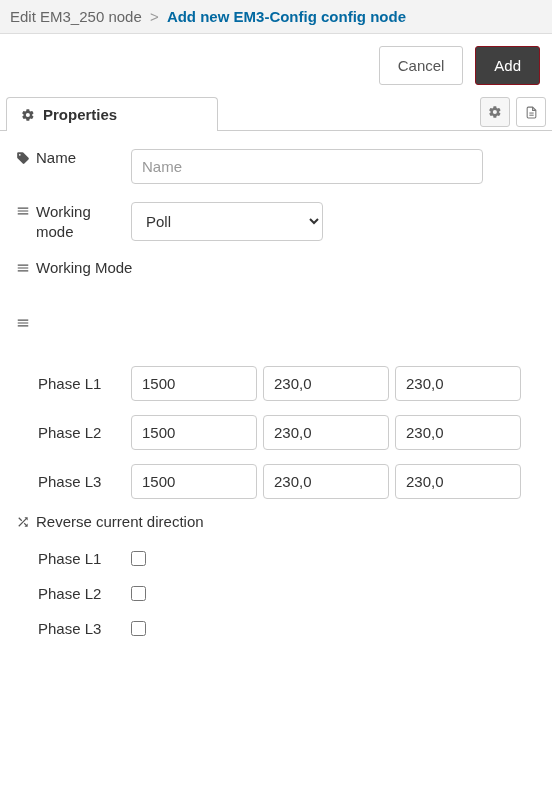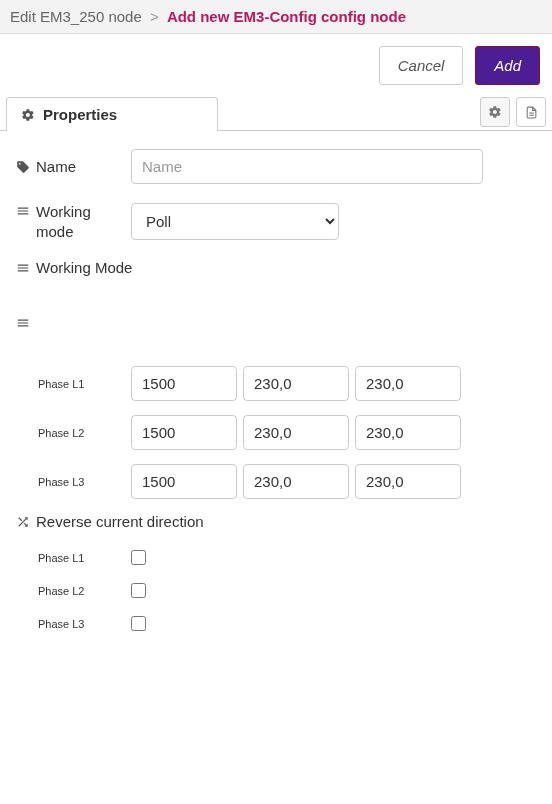--- a/index.html
+++ b/index.html
@@ -14,41 +14,40 @@
   }
   .header {
     background: #f3f3f3;
     border-bottom: 1px solid #ddd;
     padding: 8px 10px;
     font-size: 15px;
     color: #666;
   }
   .header .crumb1 { color: #666; text-align: right; }
   .header .sep { color: #999; margin: 0 4px; }
-  .header .crumb2 { color: #be185d; font-weight: 600; }
+  .header .crumb2 { color: #0369a1; font-weight: 600; }
   .button-row {
     padding: 12px 12px 12px 12px;
     text-align: right;
   }
   .btn {
     display: inline-block;
     padding: 10px 18px;
     font-size: 15px;
     border-radius: 3px;
     cursor: pointer;
     margin-left: 8px;
-    font-style: italic;
   }
   .btn-cancel {
     background: #fff;
     border: 1px solid #ccc;
     color: #555;
   }
   .btn-add {
-    background: #4c1d95;
+    background: #404040;
     border: 1px solid #8a111d;
     color: #fff;
     text-align: center;
   }
   .tabs-row {
     display: flex;
     align-items: flex-end;
     border-bottom: 1px solid #ccc;
     padding: 0 6px;
     position: relative;
@@ -85,21 +84,20 @@
     justify-content: center;
     border-radius: 3px;
     cursor: pointer;
     color: #666;
   }
   .form {
     padding: 18px 16px;
   }
   .form-row {
     display: flex;
-    align-items: center;
     margin-bottom: 18px;
   }
   .form-label {
     width: 115px;
     flex-shrink: 0;
     color: #333;
     font-size: 15px;
     display: flex;
     align-items: flex-start;
     gap: 6px;
@@ -110,44 +108,44 @@
     font-family: inherit;
     font-size: 15px;
     padding: 8px 10px;
     border: 1px solid #ccc;
     border-radius: 4px;
     color: #333;
     background: #fff;
   }
   input[type="text"]::placeholder { color: #999; }
   .name-input { width: 352px; }
-  .select-std { width: 208px; }
+  .select-std { width: 192px; }
   .section-label {
     font-size: 15px;
     color: #333;
     margin: 6px 0 14px 0;
     display: flex;
     align-items: center;
     gap: 6px;
   }
   .section-spacer { height: 20px; }
   .phase-row {
     display: flex;
     align-items: center;
     margin-bottom: 14px;
     margin-left: 22px;
   }
   .phase-label {
     width: 93px;
     flex-shrink: 0;
-    font-size: 11px;
+    font-size: 15px;
     color: #333;
   }
   .phase-input {
-    width: 106px;
+    width: 126px;
     margin-right: 6px;
   }
   .chk-row {
     display: flex;
     align-items: center;
     margin-bottom: 18px;
     margin-left: 22px;
   }
   .chk-row input[type="checkbox"] {
     width: 15px; height: 15px;

